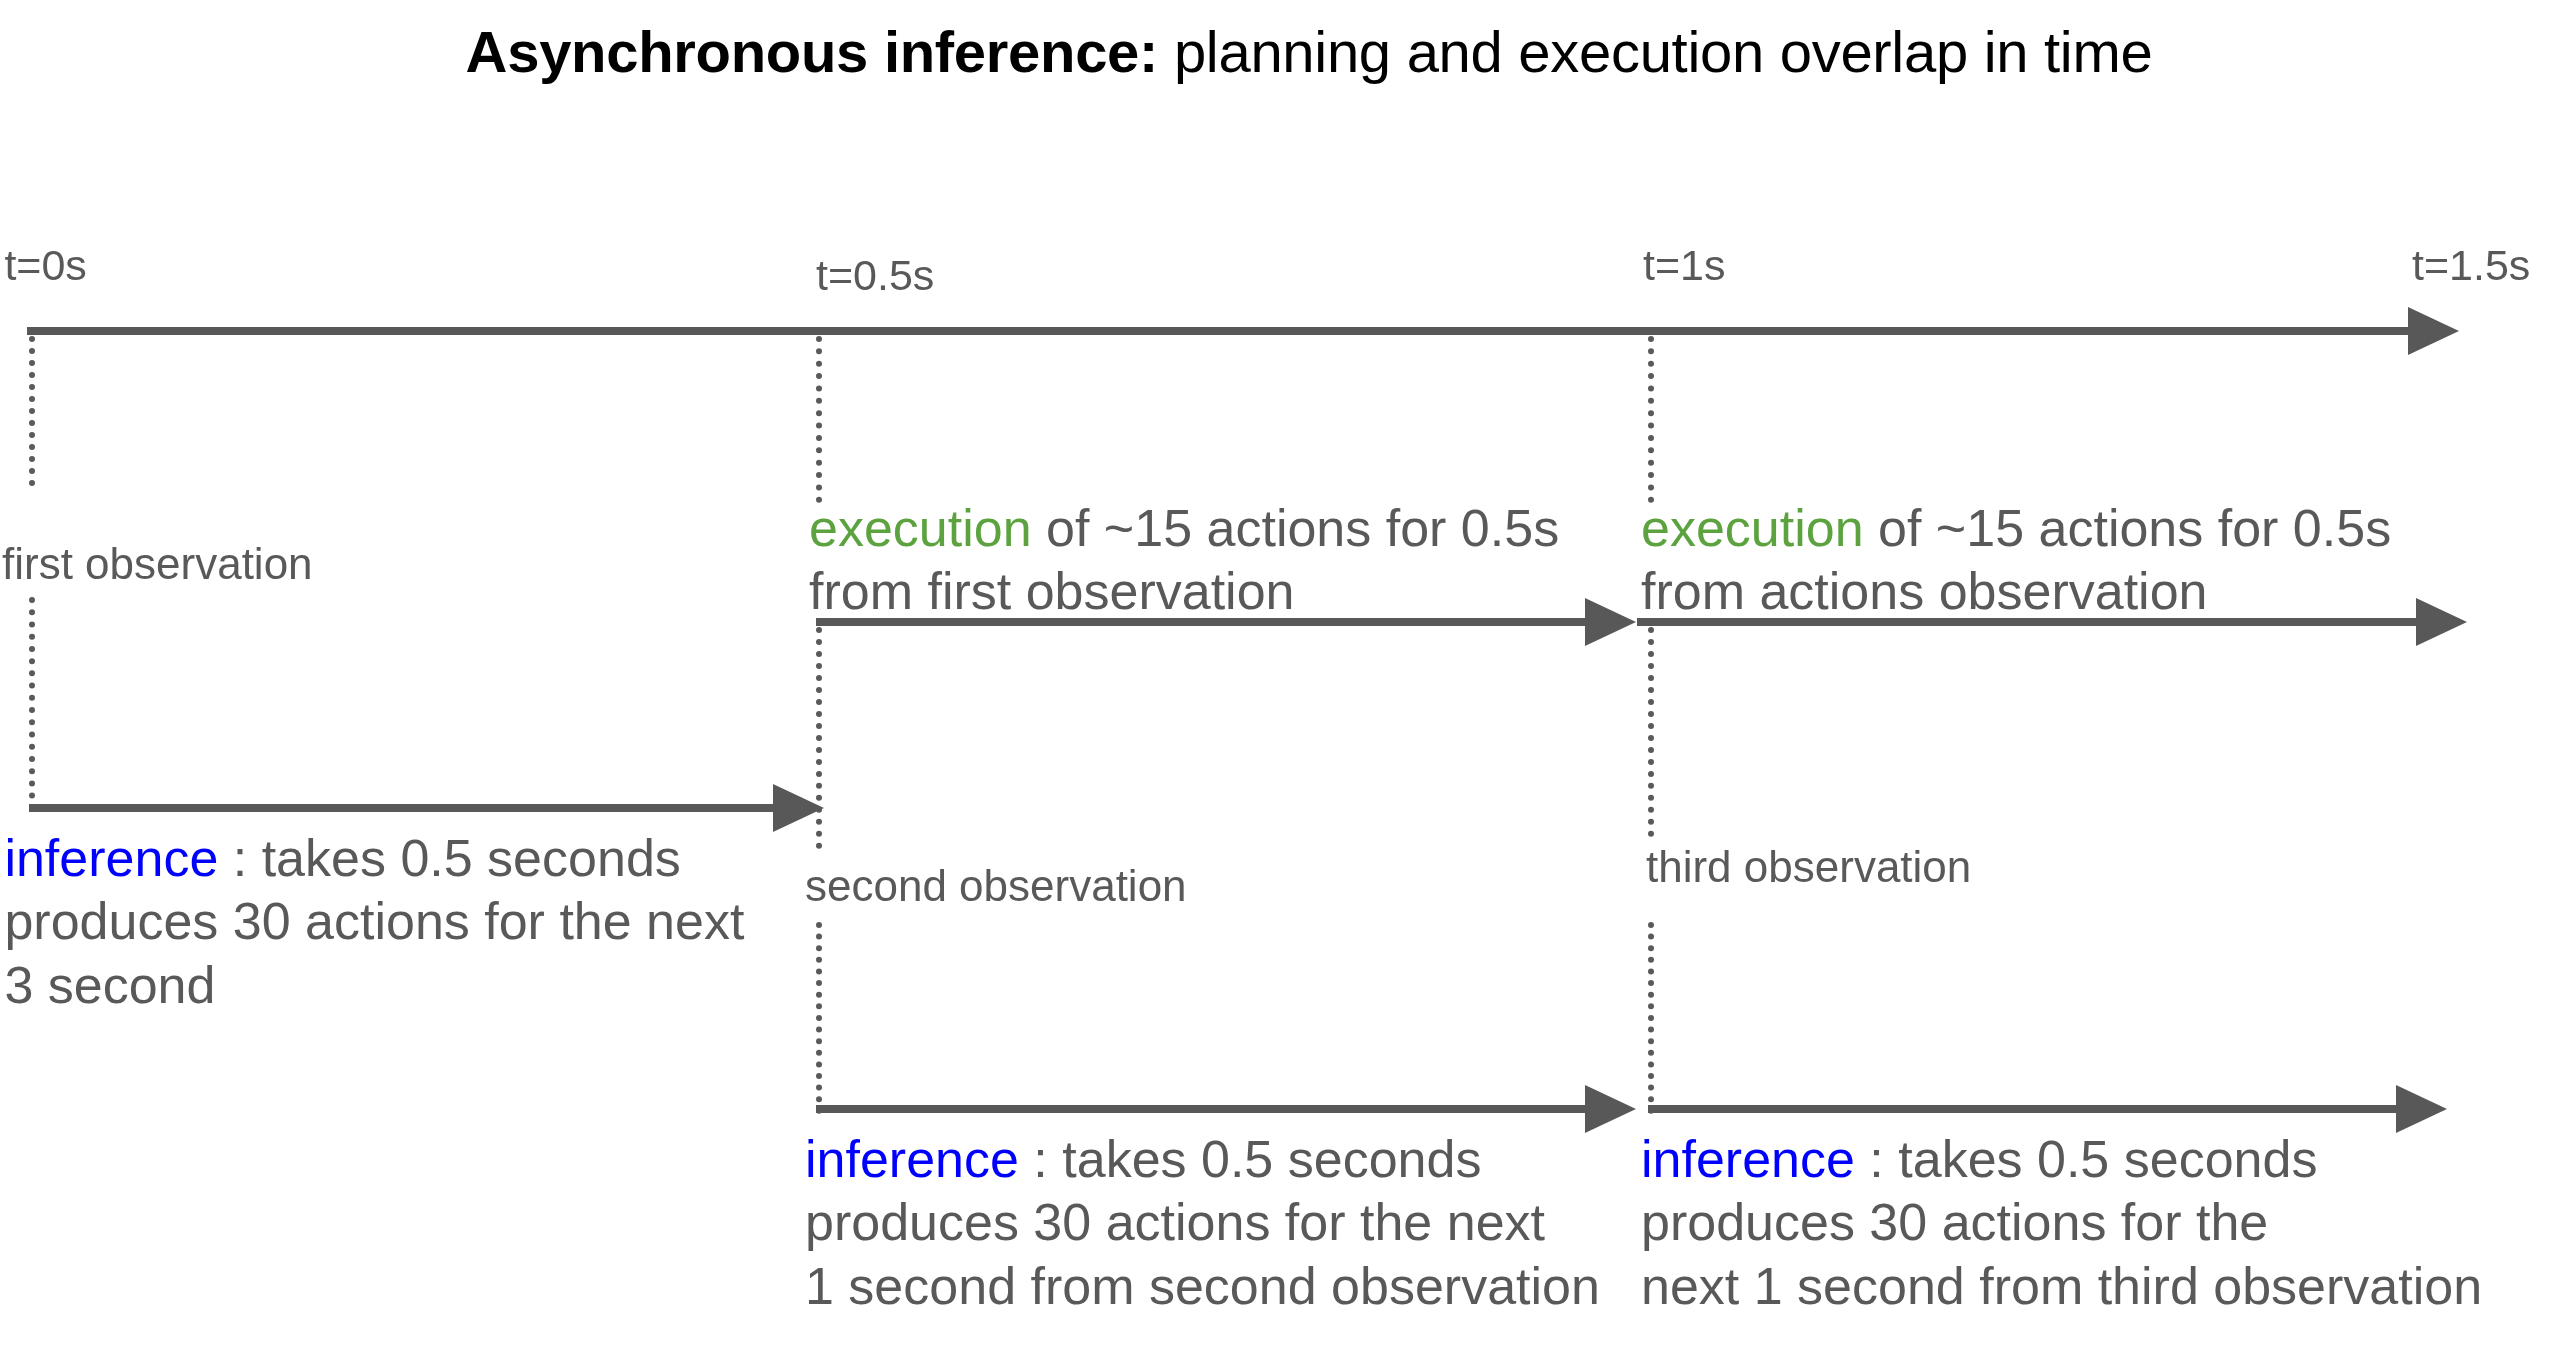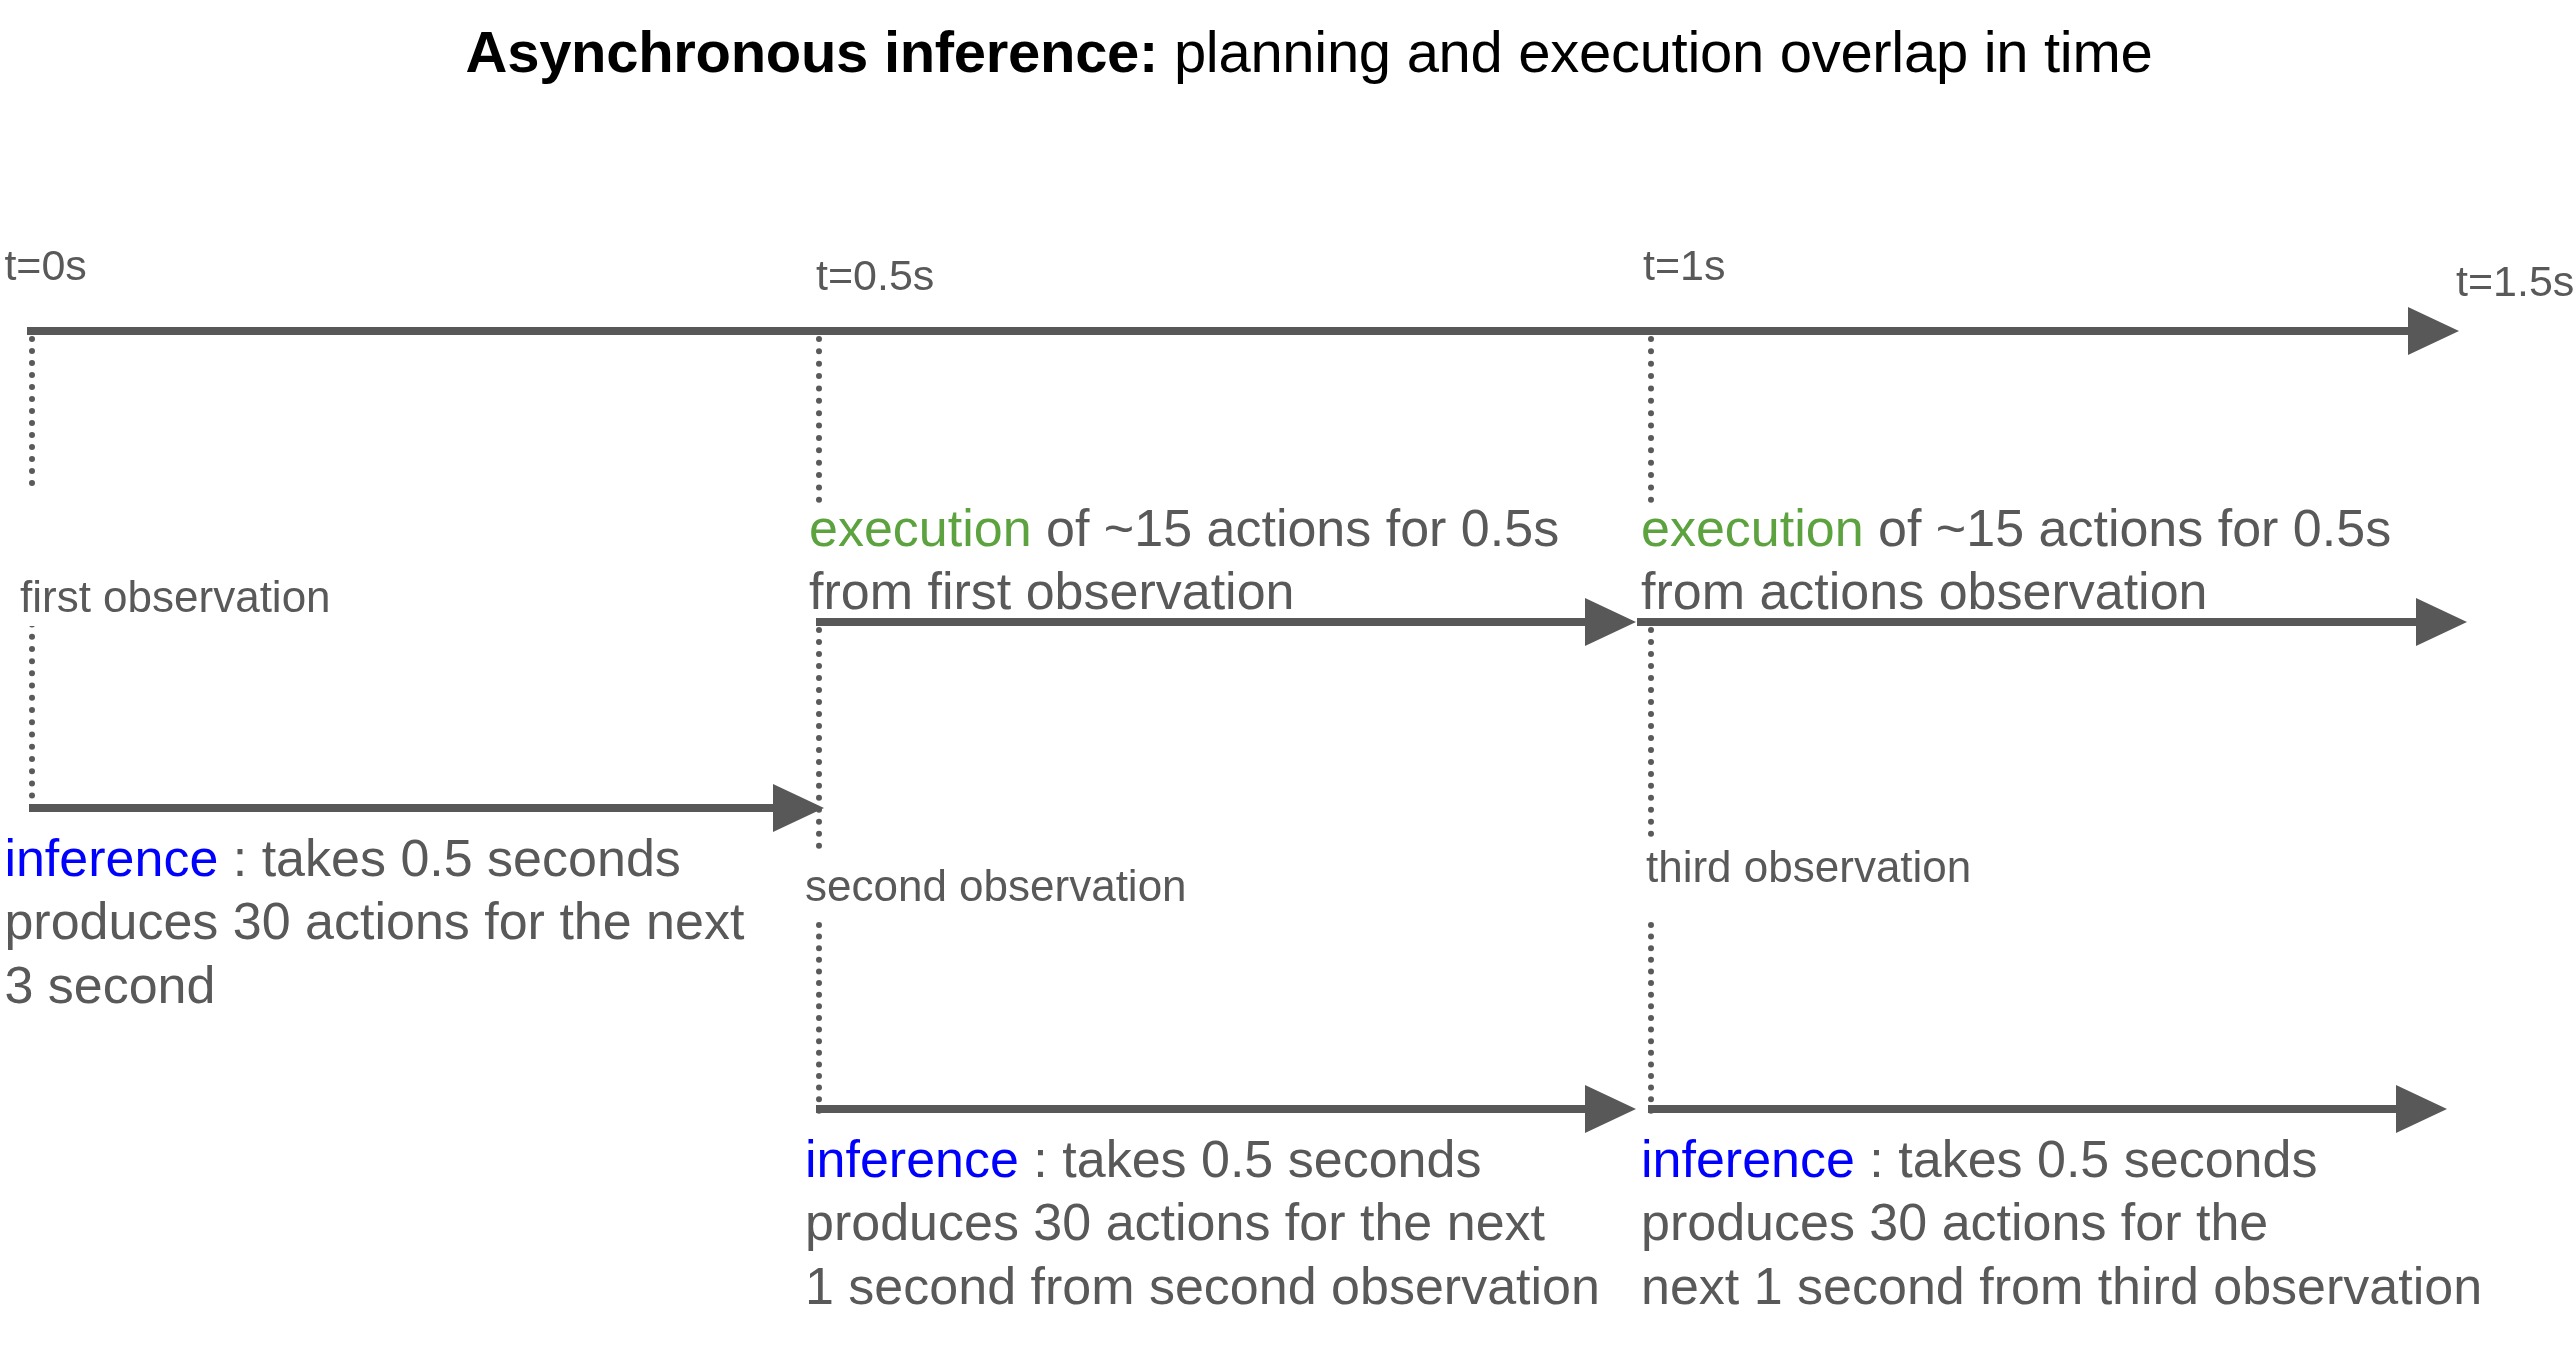--- a/index.html
+++ b/index.html
@@ -96,39 +96,39 @@
 
 <div id="page">
 
   <div id="title">
     <span class="strong">Asynchronous inference:</span><span class="plain"> planning and execution overlap in time</span>
   </div>
 
   <div class="tick-label" style="left:4.4px;  top:244px;">t=0s</div>
   <div class="tick-label" style="left:816px;top:254px;">t=0.5s</div>
   <div class="tick-label" style="left:1643px;top:244px;">t=1s</div>
-  <div class="tick-label" style="left:2412px;top:260px;margin-left:44px;">t=1.5s</div>
+  <div class="tick-label" style="left:2412px;top:244px;">t=1.5s</div>
 
   <div class="arrow" style="left:27px; top:331px; width:2432px;">
     <div class="shaft" style="width:2382px;"></div>
     <div class="head" style="left:2381px;"></div>
   </div>
 
   <div class="vline" style="left:29px;  top:336px;  height:150px;"></div>
   <div class="vline" style="left:29px;  top:597px; height:214px;"></div>
 
   <div class="vline" style="left:816px;top:336px;  height:167px;"></div>
   <div class="vline" style="left:816px;top:627px; height:222px;"></div>
   <div class="vline" style="left:816px;top:922px; height:192px;"></div>
 
   <div class="vline" style="left:1648px;top:336px;  height:167px;"></div>
   <div class="vline" style="left:1648px;top:627px; height:222px;"></div>
   <div class="vline" style="left:1648px;top:922px; height:192px;"></div>
 
-  <div class="obs-label" style="left:20px;    top:536px;margin-top:33px;">first observation</div>
+  <div class="obs-label" style="left:2px;    top:536px;">first observation</div>
   <div class="obs-label" style="left:805px; top:858px;">second observation</div>
   <div class="obs-label" style="left:1646px; top:839px;">third observation</div>
 
   <div class="tblock" style="left:809px; top:497px;"><span class="kw-execution">execution</span><span> of ~15 actions for 0.5s</span>
 <span>from first observation</span></div>
 
   <div class="arrow" style="left:816px; top:622px; width:821px;">
     <div class="shaft" style="width:771px;"></div>
     <div class="head" style="left:769px;"></div>
   </div>

